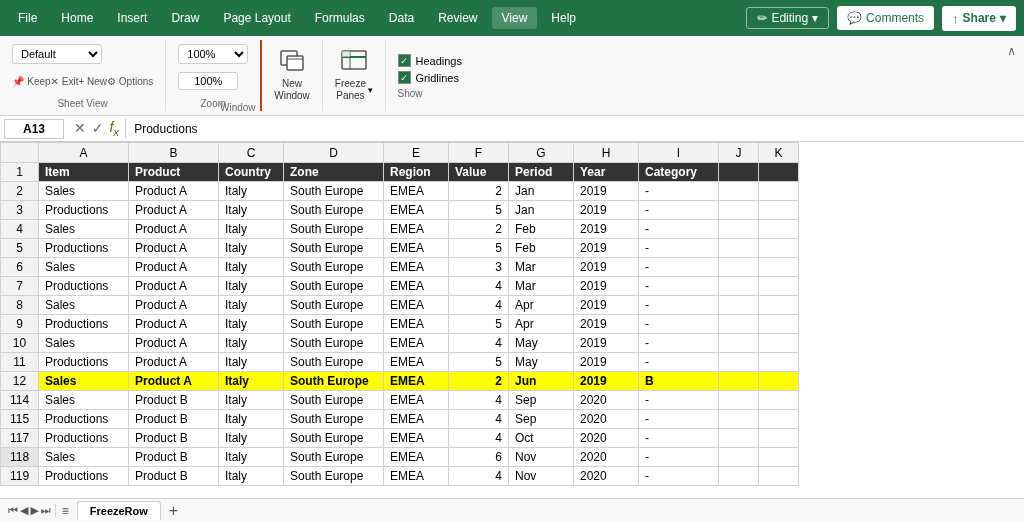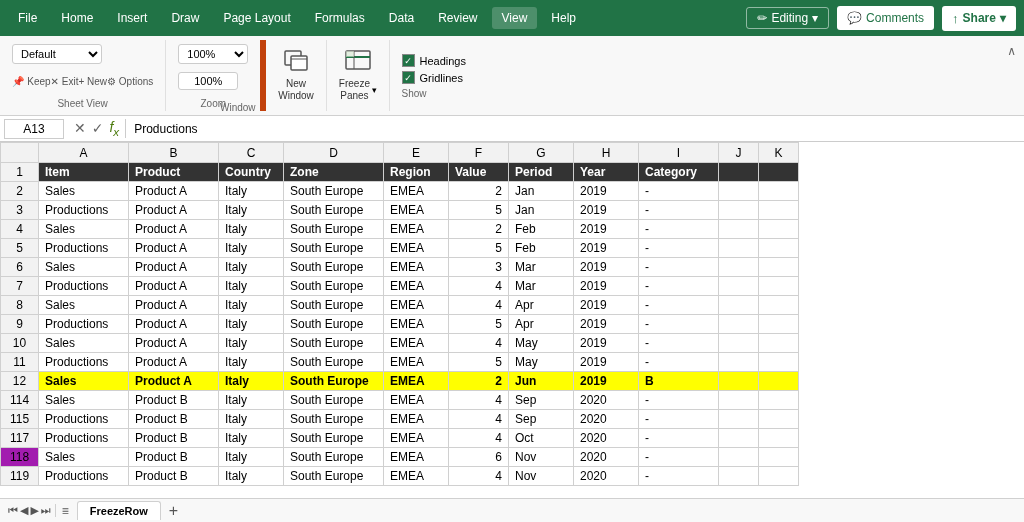--- a/index.html
+++ b/index.html
@@ -52,21 +52,21 @@
     </div>
     <div style="display:flex;font-size:10px;color:#555;">
       <span style="cursor:pointer;">📌 Keep</span>
       <span style="cursor:pointer;">✕ Exit</span>
       <span style="cursor:pointer;">+ New</span>
       <span style="cursor:pointer;">⚙ Options</span>
     </div>
     <div style="font-size:10px;color:#666;text-align:center;">Sheet View</div>
   </div>
 
-  <div style="display:flex;flex-direction:column;justify-content:space-between;padding:4px 12px 2px 12px;border-right:6px solid #c2410c;min-width:80px;">
+  <div style="display:flex;flex-direction:column;justify-content:space-between;padding:4px 12px 2px 12px;border-right:2px solid #c2410c;min-width:80px;">
     <div>
       <select style="border:1px solid #ccc;border-radius:3px;padding:2px 4px;font-size:11px;background:white;width:70px;">
         <option>100%</option>
       </select>
     </div>
     <div>
       <button style="border:1px solid #ccc;border-radius:3px;padding:2px 6px;font-size:11px;background:white;cursor:pointer;width:60px;">100%</button>
     </div>
     <div style="font-size:10px;color:#666;text-align:center;">Zoom</div>
   </div>
@@ -118,21 +118,21 @@
       </div>
       <span>Gridlines</span>
     </label>
     <div style="font-size:10px;color:#666;">Show</div>
   </div>
 
   <div style="position:absolute;right:8px;top:8px;cursor:pointer;font-size:12px;color:#666;">∧</div>
 </div>
 
 <div style="display:flex;align-items:center;height:26px;border-bottom:1px solid #ccc;background:white;padding:0 4px;gap:4px;">
-  <input style="width: 60px; border: 1px solid rgb(204, 204, 204); padding: 2px 4px; font-size: 12px; text-align: center; background: white;" value="A13">
+  <input style="width: 60px; border: 1px solid rgb(204, 204, 204); padding: 2px 4px; font-size: 12px; text-align: center; background: white; font-weight: bold;" value="A13">
   <div style="display:flex;align-items:center;gap:6px;padding:0 6px;border-right:1px solid #ccc;">
     <span style="cursor:pointer;font-size:14px;color:#666;">✕</span>
     <span style="cursor:pointer;font-size:14px;color:#666;">✓</span>
     <span style="cursor:pointer;font-size:14px;color:#4d7c0f;font-style:italic;">f<sub>x</sub></span>
   </div>
   <input style="flex: 1 1 0%; border: none; outline: none; font-size: 12px; padding: 2px 4px;" value="Productions">
 </div>
 
 <div style="overflow:auto;height:calc(522px - 36px - 80px - 26px - 24px);">
   <table style="border-collapse:collapse;font-size:12px;table-layout:fixed;">
@@ -373,21 +373,21 @@
     <td style="border:1px solid #d0d0d0;padding:2px 6px;height:18px;font-size:12px;background:white;font-weight:normal;white-space:nowrap;overflow:hidden;">South Europe</td>
     <td style="border:1px solid #d0d0d0;padding:2px 6px;height:18px;font-size:12px;background:white;font-weight:normal;white-space:nowrap;overflow:hidden;">EMEA</td>
     <td style="border:1px solid #d0d0d0;padding:2px 6px;height:18px;font-size:12px;background:white;font-weight:normal;white-space:nowrap;overflow:hidden;;text-align:right;">4</td>
     <td style="border:1px solid #d0d0d0;padding:2px 6px;height:18px;font-size:12px;background:white;font-weight:normal;white-space:nowrap;overflow:hidden;">Oct</td>
     <td style="border:1px solid #d0d0d0;padding:2px 6px;height:18px;font-size:12px;background:white;font-weight:normal;white-space:nowrap;overflow:hidden;">2020</td>
     <td style="border:1px solid #d0d0d0;padding:2px 6px;height:18px;font-size:12px;background:white;font-weight:normal;white-space:nowrap;overflow:hidden;">-</td>
     <td style="border:1px solid #d0d0d0;padding:2px 6px;height:18px;font-size:12px;background:white;font-weight:normal;white-space:nowrap;overflow:hidden;"></td>
     <td style="border:1px solid #d0d0d0;padding:2px 6px;height:18px;font-size:12px;background:white;font-weight:normal;white-space:nowrap;overflow:hidden;"></td>
   </tr>
         <tr>
-    <td style="background:#a21caf;border:1px solid #d0d0d0;text-align:center;font-weight:normal;font-size:12px;padding:2px 4px;position:sticky;left:0;">118</td>
+    <td style="background:#e5e5e5;border:1px solid #d0d0d0;text-align:center;font-weight:normal;font-size:12px;padding:2px 4px;position:sticky;left:0;">118</td>
     <td style="border:1px solid #d0d0d0;padding:2px 6px;height:18px;font-size:12px;background:white;font-weight:normal;white-space:nowrap;overflow:hidden;">Sales</td>
     <td style="border:1px solid #d0d0d0;padding:2px 6px;height:18px;font-size:12px;background:white;font-weight:normal;white-space:nowrap;overflow:hidden;">Product B</td>
     <td style="border:1px solid #d0d0d0;padding:2px 6px;height:18px;font-size:12px;background:white;font-weight:normal;white-space:nowrap;overflow:hidden;">Italy</td>
     <td style="border:1px solid #d0d0d0;padding:2px 6px;height:18px;font-size:12px;background:white;font-weight:normal;white-space:nowrap;overflow:hidden;">South Europe</td>
     <td style="border:1px solid #d0d0d0;padding:2px 6px;height:18px;font-size:12px;background:white;font-weight:normal;white-space:nowrap;overflow:hidden;">EMEA</td>
     <td style="border:1px solid #d0d0d0;padding:2px 6px;height:18px;font-size:12px;background:white;font-weight:normal;white-space:nowrap;overflow:hidden;;text-align:right;">6</td>
     <td style="border:1px solid #d0d0d0;padding:2px 6px;height:18px;font-size:12px;background:white;font-weight:normal;white-space:nowrap;overflow:hidden;">Nov</td>
     <td style="border:1px solid #d0d0d0;padding:2px 6px;height:18px;font-size:12px;background:white;font-weight:normal;white-space:nowrap;overflow:hidden;">2020</td>
     <td style="border:1px solid #d0d0d0;padding:2px 6px;height:18px;font-size:12px;background:white;font-weight:normal;white-space:nowrap;overflow:hidden;">-</td>
     <td style="border:1px solid #d0d0d0;padding:2px 6px;height:18px;font-size:12px;background:white;font-weight:normal;white-space:nowrap;overflow:hidden;"></td>

